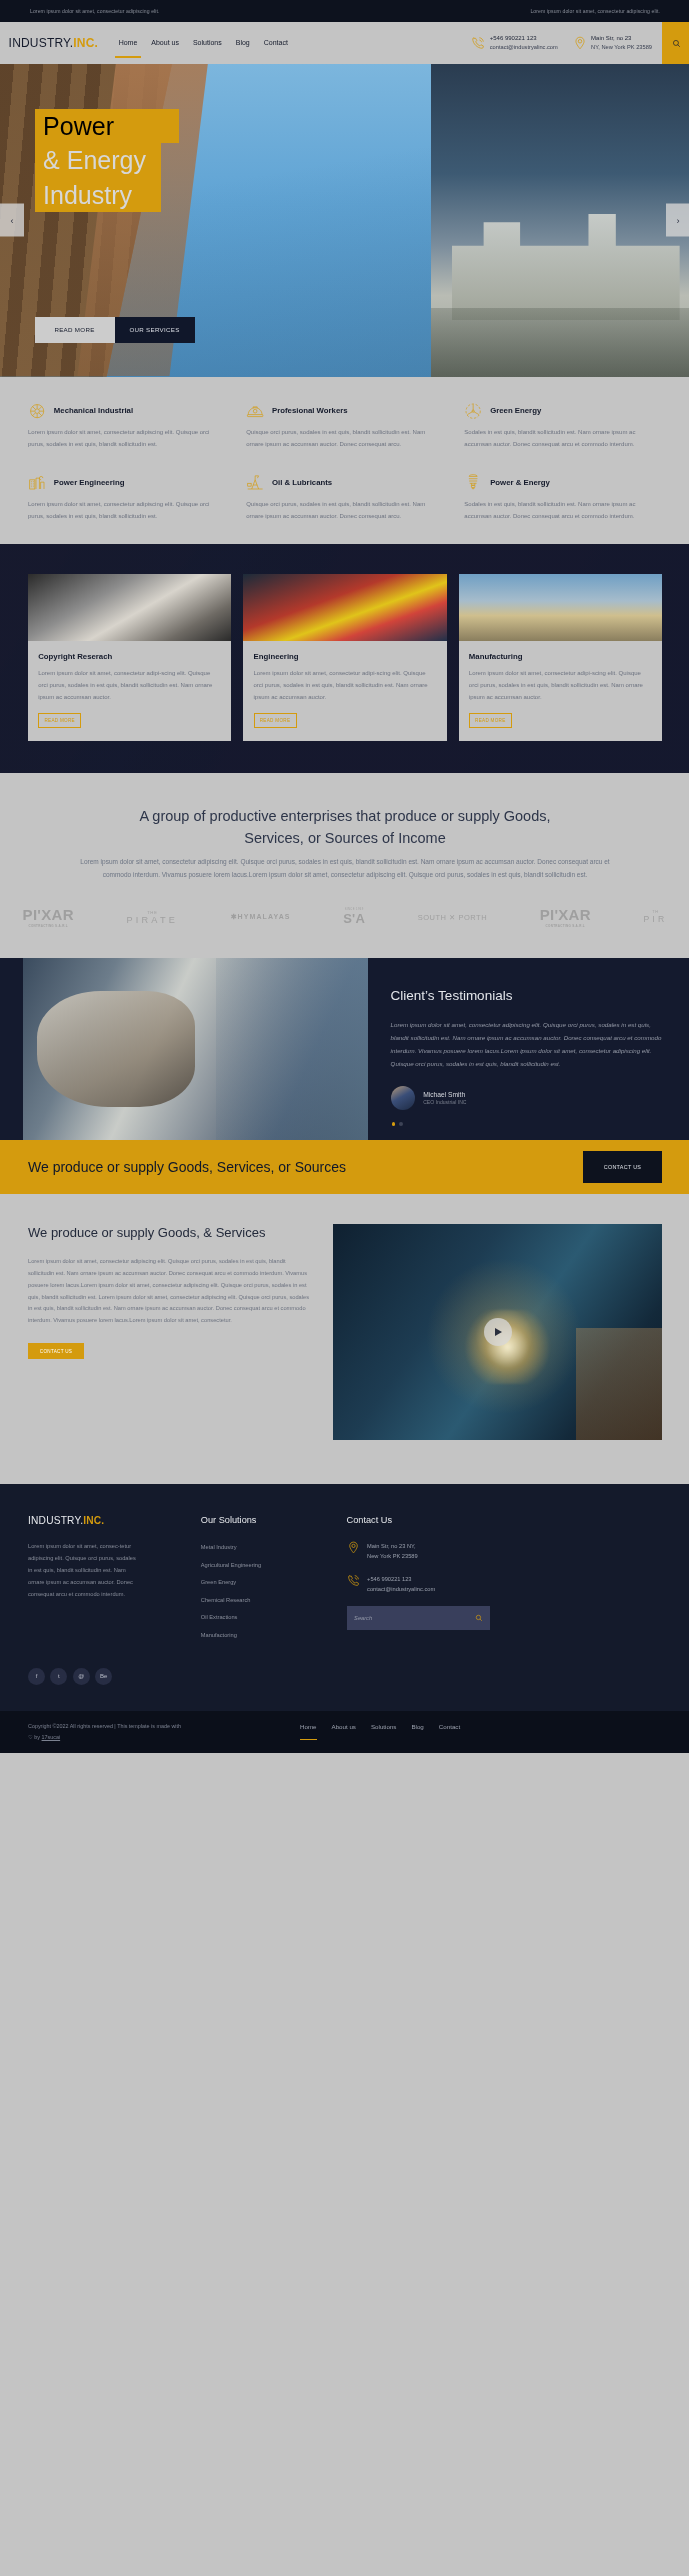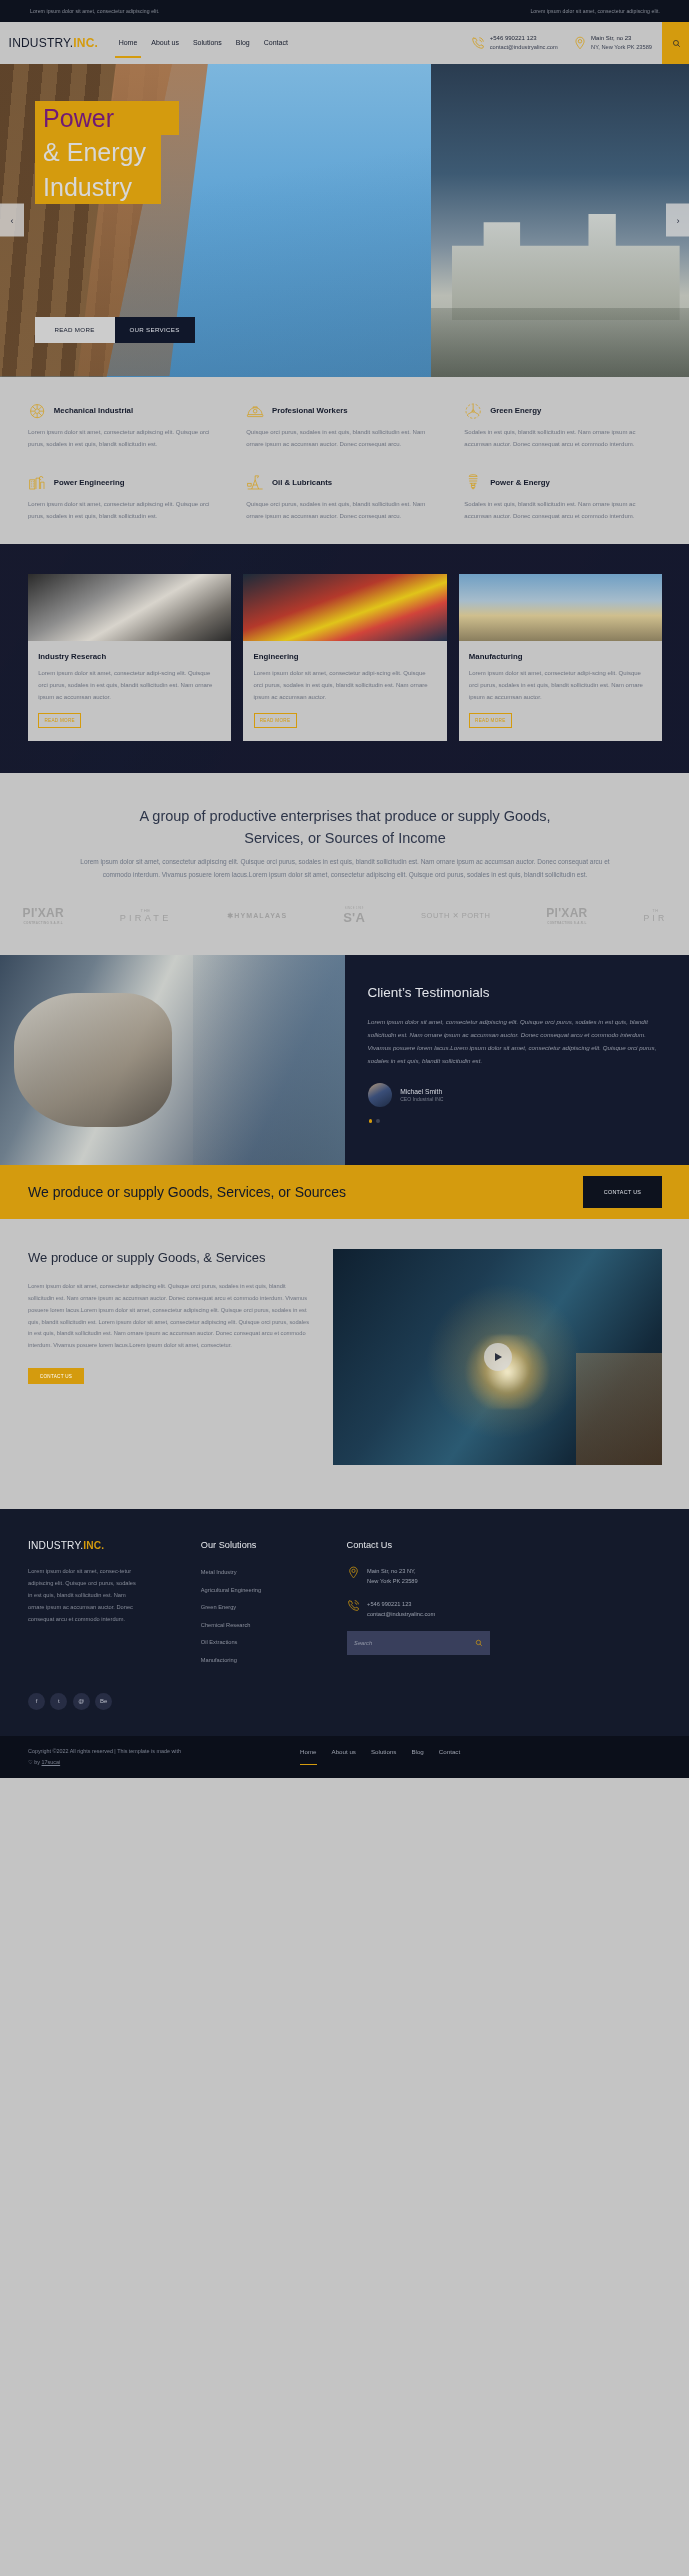--- a/index.html
+++ b/index.html
@@ -150,21 +150,21 @@
   }
   .hero-line {
     display: inline-block;
     background: #d49b0e;
     font-size: 25px;
     font-weight: 300;
     line-height: 1.12;
     padding: 3.2px 7.5px 3.2px 8.6px;
     font-family: "Liberation Sans", sans-serif;
   }
-  .hero-line.l1 { color: #701a75; padding-right: 65px; }
+  .hero-line.l1 { color: #000000; padding-right: 65px; margin-top: 8px; }
   .hero-line.l2 { color: #d7d7d7; padding-right: 15px; }
   .hero-line.l3 { color: #d7d7d7; padding-right: 29px; }
   .hero-btns {
     position: absolute;
     left: 7.5px;
     bottom: 34px;
     display: flex;
   }
   .hero-btns a {
     display: flex; align-items: center; justify-content: center;
@@ -262,36 +262,37 @@
     justify-content: space-between;
     padding: 24px 22.6px 30px;
     gap: 5.4px;
   }
   .brand {
     color: #9b9b9b;
     text-align: center;
     opacity: .88;
     font-family: "Liberation Sans Narrow", "Liberation Sans", sans-serif;
   }
-  .brand .big { font-size: 12px; font-weight: 700; letter-spacing: 0.3px; }
+  .brand .big { font-size: 15px; font-weight: 700; letter-spacing: 0.3px; }
   .brand .sub { font-size: 3px; letter-spacing: 0.3px; font-weight: 700; margin-top: 1.1px; }
   .brand.pirate .top { font-size: 4.3px; letter-spacing: 0.5px; }
   .brand.pirate .mid { font-size: 9.2px; letter-spacing: 3.2px; font-weight: 300; }
   .brand.hym { font-size: 7px; letter-spacing: 1.1px; font-weight: 700; }
   .brand.sa .since { font-size: 2.7px; letter-spacing: 0.4px; }
   .brand.sa .big { font-size: 13px; }
   .brand.south { font-size: 7.5px; letter-spacing: 0.5px; font-weight: 400; }
   .brand.pir .top { font-size: 3.8px; letter-spacing: 0.5px; }
   .brand.pir .mid { font-size: 8.6px; letter-spacing: 3.2px; font-weight: 300; }
 
   
   .testi {
     display: flex;
     background: #141a2e;
-    height: 210px;
+    height: 182px;
+    padding-left: 23px;
   }
   .testi-img {
     flex: 0 0 345px;
     background:
       linear-gradient(115deg, #3a4b5e 0%, #6d7d8b 22%, #c9ccc8 40%, #8b949c 58%, #44566b 78%, #1f2e3d 100%);
     position: relative;
   }
   .testi-img::before {
     content: "";
     position: absolute; left: 4%; top: 18%; width: 46%; height: 64%;
@@ -670,21 +671,21 @@
 
   </div>
 </section>
 
 <section class="cards-sec">
   <div class="cards">
 
     <article class="card">
       <div class="card-img a"></div>
       <div class="card-body">
-        <h3 class="card-title">Industry Reserach</h3>
+        <h3 class="card-title">Copyright Reserach</h3>
         <p class="card-text">Lorem ipsum dolor sit amet, consectetur adipi-scing elit. Quisque orci purus, sodales in est quis, blandit sollicitudin est. Nam ornare ipsum ac accumsan auctor.</p>
         <a href="#" class="card-btn">READ MORE</a>
       </div>
     </article>
 
     <article class="card">
       <div class="card-img b"></div>
       <div class="card-body">
         <h3 class="card-title">Engineering</h3>
         <p class="card-text">Lorem ipsum dolor sit amet, consectetur adipi-scing elit. Quisque orci purus, sodales in est quis, blandit sollicitudin est. Nam ornare ipsum ac accumsan auctor.</p>

